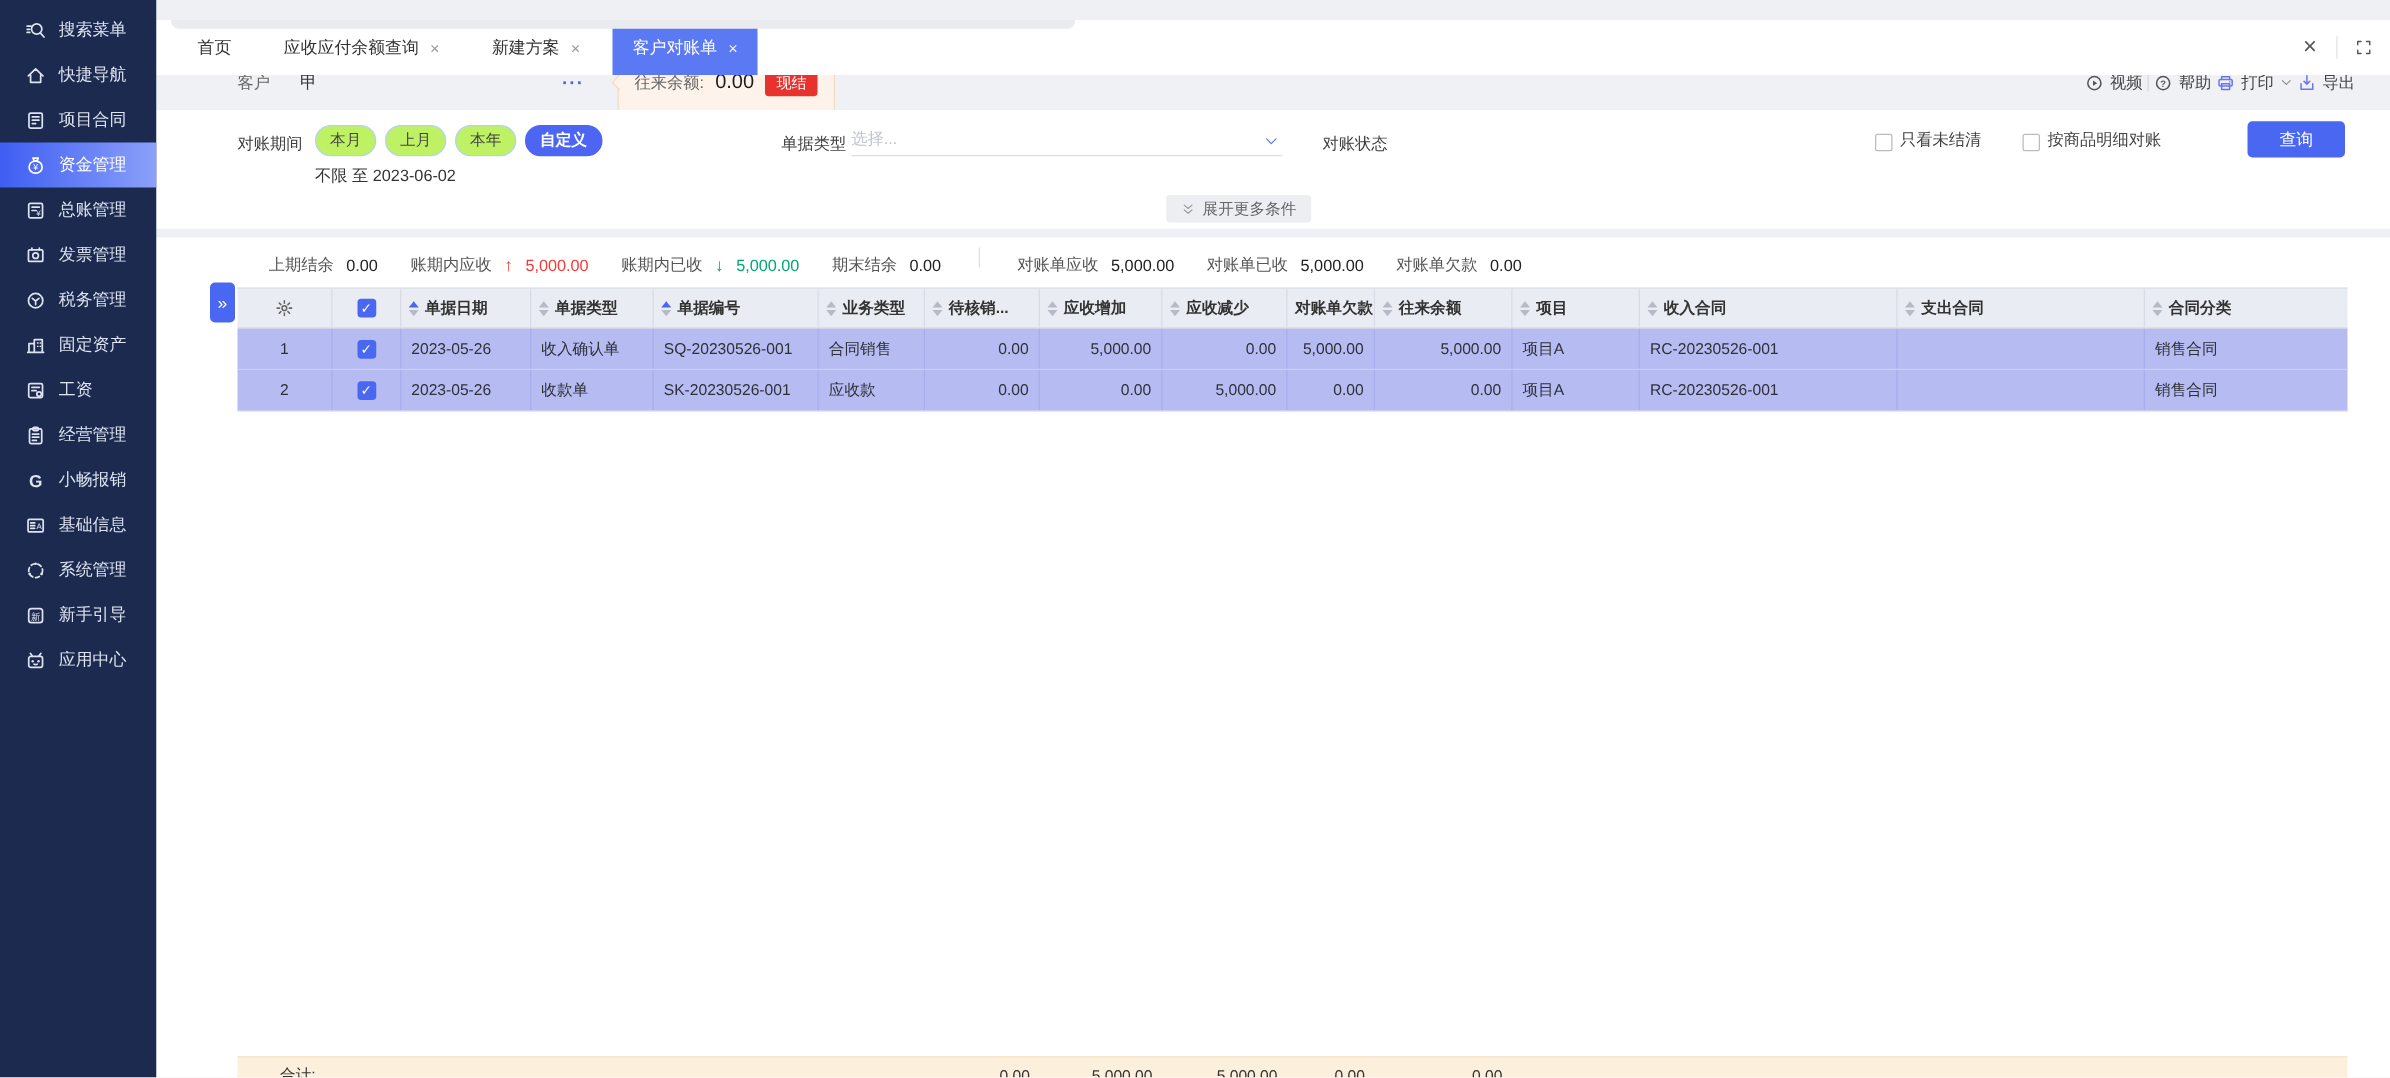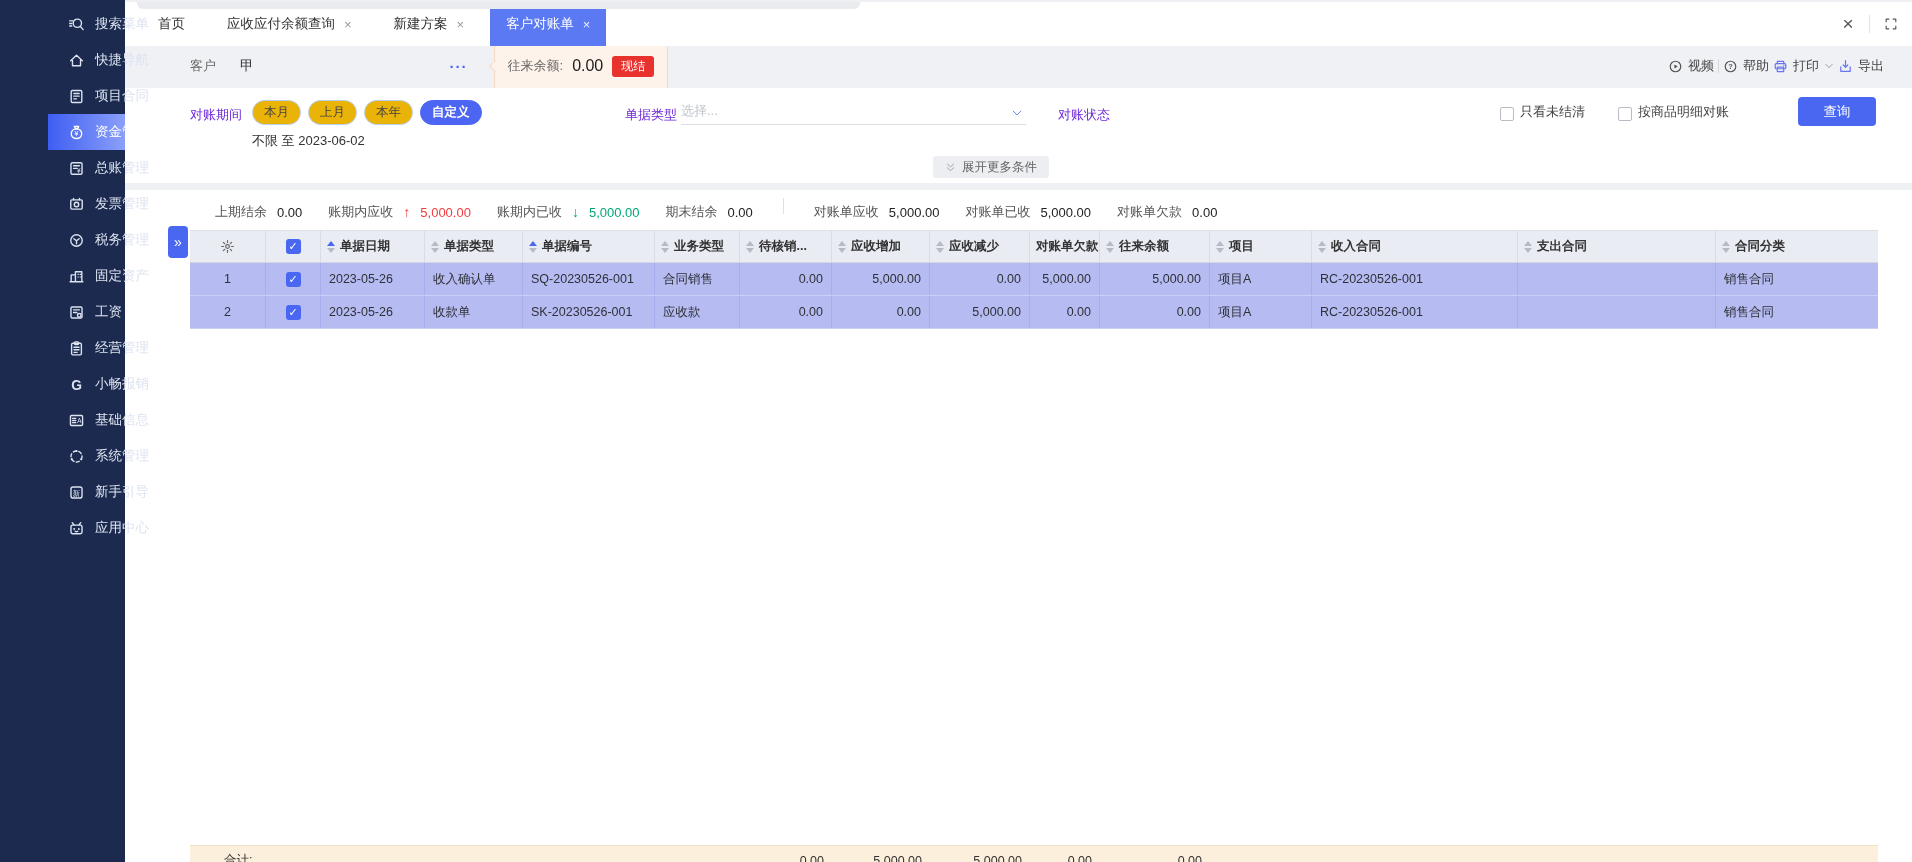--- a/index.html
+++ b/index.html
@@ -3,28 +3,28 @@
 <meta charset="utf-8">
 <style>
   * { margin:0; padding:0; box-sizing:border-box; }
   html,body { width:1912px; height:862px; overflow:hidden; }
   body { font-family:"Liberation Sans","DejaVu Sans",sans-serif; background:#eef0f4; position:relative; color:#333; }
   svg { display:block; }
   svg .s { stroke:currentColor; fill:none; stroke-width:1.3; stroke-linecap:round; stroke-linejoin:round; }
   svg .f { fill:currentColor; stroke:none; }
 
   
-  .sidebar { position:absolute; left:0; top:0; width:125px; height:862px; background:#1b2a4e; z-index:6; padding-top:6px;padding-left:48px; }
+  .sidebar { position:absolute; left:0; top:0; width:125px; height:862px; background:#1b2a4e; z-index:6; padding-top:6px; }
   .side-item { height:36px; display:flex; align-items:center; padding-left:20px; gap:10px; color:#dde3f0; font-size:13.5px; cursor:pointer; white-space:nowrap; }
   .side-item .micon { width:17px; height:17px; flex:0 0 17px; }
   .side-item .micon svg { width:17px; height:17px; }
   .side-item.active { background:linear-gradient(90deg,#3e5ef2 0%,#8ba0f9 100%); color:#fff; }
 
   
-  .tabbar { position:absolute; left:125px; top:2px; right:0; height:44px; background:#fff; display:flex; align-items:stretch; padding-left:12px; z-index:5;text-align:right; }
+  .tabbar { position:absolute; left:125px; top:16px; right:0; height:44px; background:#fff; display:flex; align-items:stretch; padding-left:12px; z-index:5;text-align:right; }
   .topstrip { position:absolute; left:12px; top:0; width:723px; height:7px; background:#e9ebee; border-radius:0 0 6px 6px; }
   .tab { display:flex; align-items:center; gap:9px; padding:0 16px; margin:0 5px; font-size:13.5px; color:#333; cursor:pointer; white-space:nowrap; }
   .tab .tx { color:#999; font-size:13px; }
   .tab.active { background:#5b79f2; color:#fff; }
   .tab.active .tx { color:#eef1ff; }
   .winbtns { margin-left:auto; display:flex; align-items:center; }
   .wbtn { width:42px; height:44px; display:flex; align-items:center; justify-content:center; color:#555; cursor:pointer; }
   .wbtn.close { font-size:19px; }
   .wdiv { width:1px; height:18px; background:#e2e2e2; }
   .wbtn svg { width:14px; height:14px; }
@@ -41,23 +41,23 @@
   .badge-settle { background:#e8322e; color:#fff; font-size:12px; padding:2px 9px; border-radius:3px; cursor:pointer; }
   .tb-actions { margin-left:auto; margin-right:28px; display:flex; align-items:center; gap:4px; font-size:13px; color:#444; }
   .tb-act { display:flex; align-items:center; gap:5px; cursor:pointer; }
   .tb-act svg { width:15px; height:15px; }
   .tb-act .ic-grey { color:#555; } .tb-act .ic-blue { color:#6a76f0; }
   .tb-act .caret svg { width:10px; height:10px; color:#888; }
   .tdiv { width:1px; height:14px; background:#d8d8d8; }
 
   
   .filterpanel { position:absolute; left:125px; top:88px; right:0; height:95px; background:#fff; }
-  .f-label { position:absolute; color:#6d28d9; font-size:13px; top:18px;font-family:Liberation Serif, serif; }
+  .f-label { position:absolute; color:#404040; font-size:13px; top:18px;font-family:Liberation Serif, serif; }
   .pills { position:absolute; left:127px; top:12px; display:flex; }
-  .pill { padding:3px 11px; border:1px solid #b5d0f2; border-radius:14px; font-size:12.5px; color:#444; margin-right:7px; background:#eab308; cursor:pointer; white-space:nowrap; }
+  .pill { padding:3px 11px; border:1px solid #b5d0f2; border-radius:14px; font-size:12.5px; color:#444; margin-right:7px; background:#bef264; cursor:pointer; white-space:nowrap; }
   .pill.active { background:#4c66f3; border-color:#4c66f3; color:#fff; font-weight:bold; }
   .period-range { position:absolute; left:127px; top:44px; color:#333; font-size:13px; }
   .fselect { position:absolute; top:10px; height:27px; border-bottom:1px solid #dcdee3; display:flex; align-items:flex-end; padding-bottom:4px; cursor:pointer; }
   .fselect .ph { color:#c0c4cc; font-size:13px; }
   .fselect .val { color:#333; font-size:13px; }
   .fselect .chev { position:absolute; right:3px; bottom:5px; color:#5b79f2; }
   .fselect .chev svg { width:12px; height:12px; stroke-width:1.8; }
   .fcheck { position:absolute; top:15px; display:flex; align-items:flex-end; gap:6px; cursor:pointer; }
   .fcheck .box { width:14px; height:14px; border:1px solid #b8bcc4; border-radius:2px; background:#fff; }
   .fcheck .lb { font-size:13px; color:#444; white-space:nowrap; }

